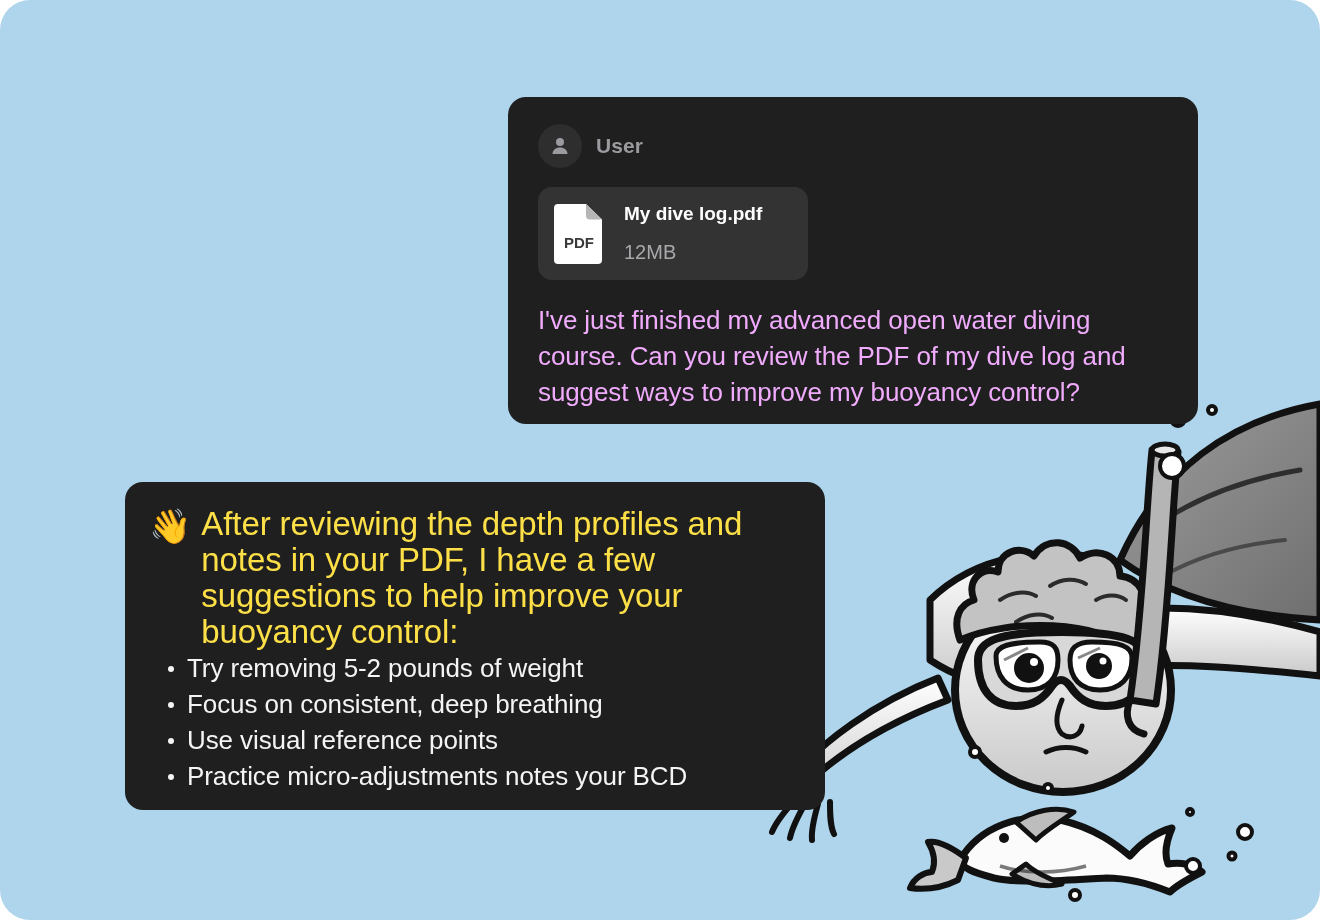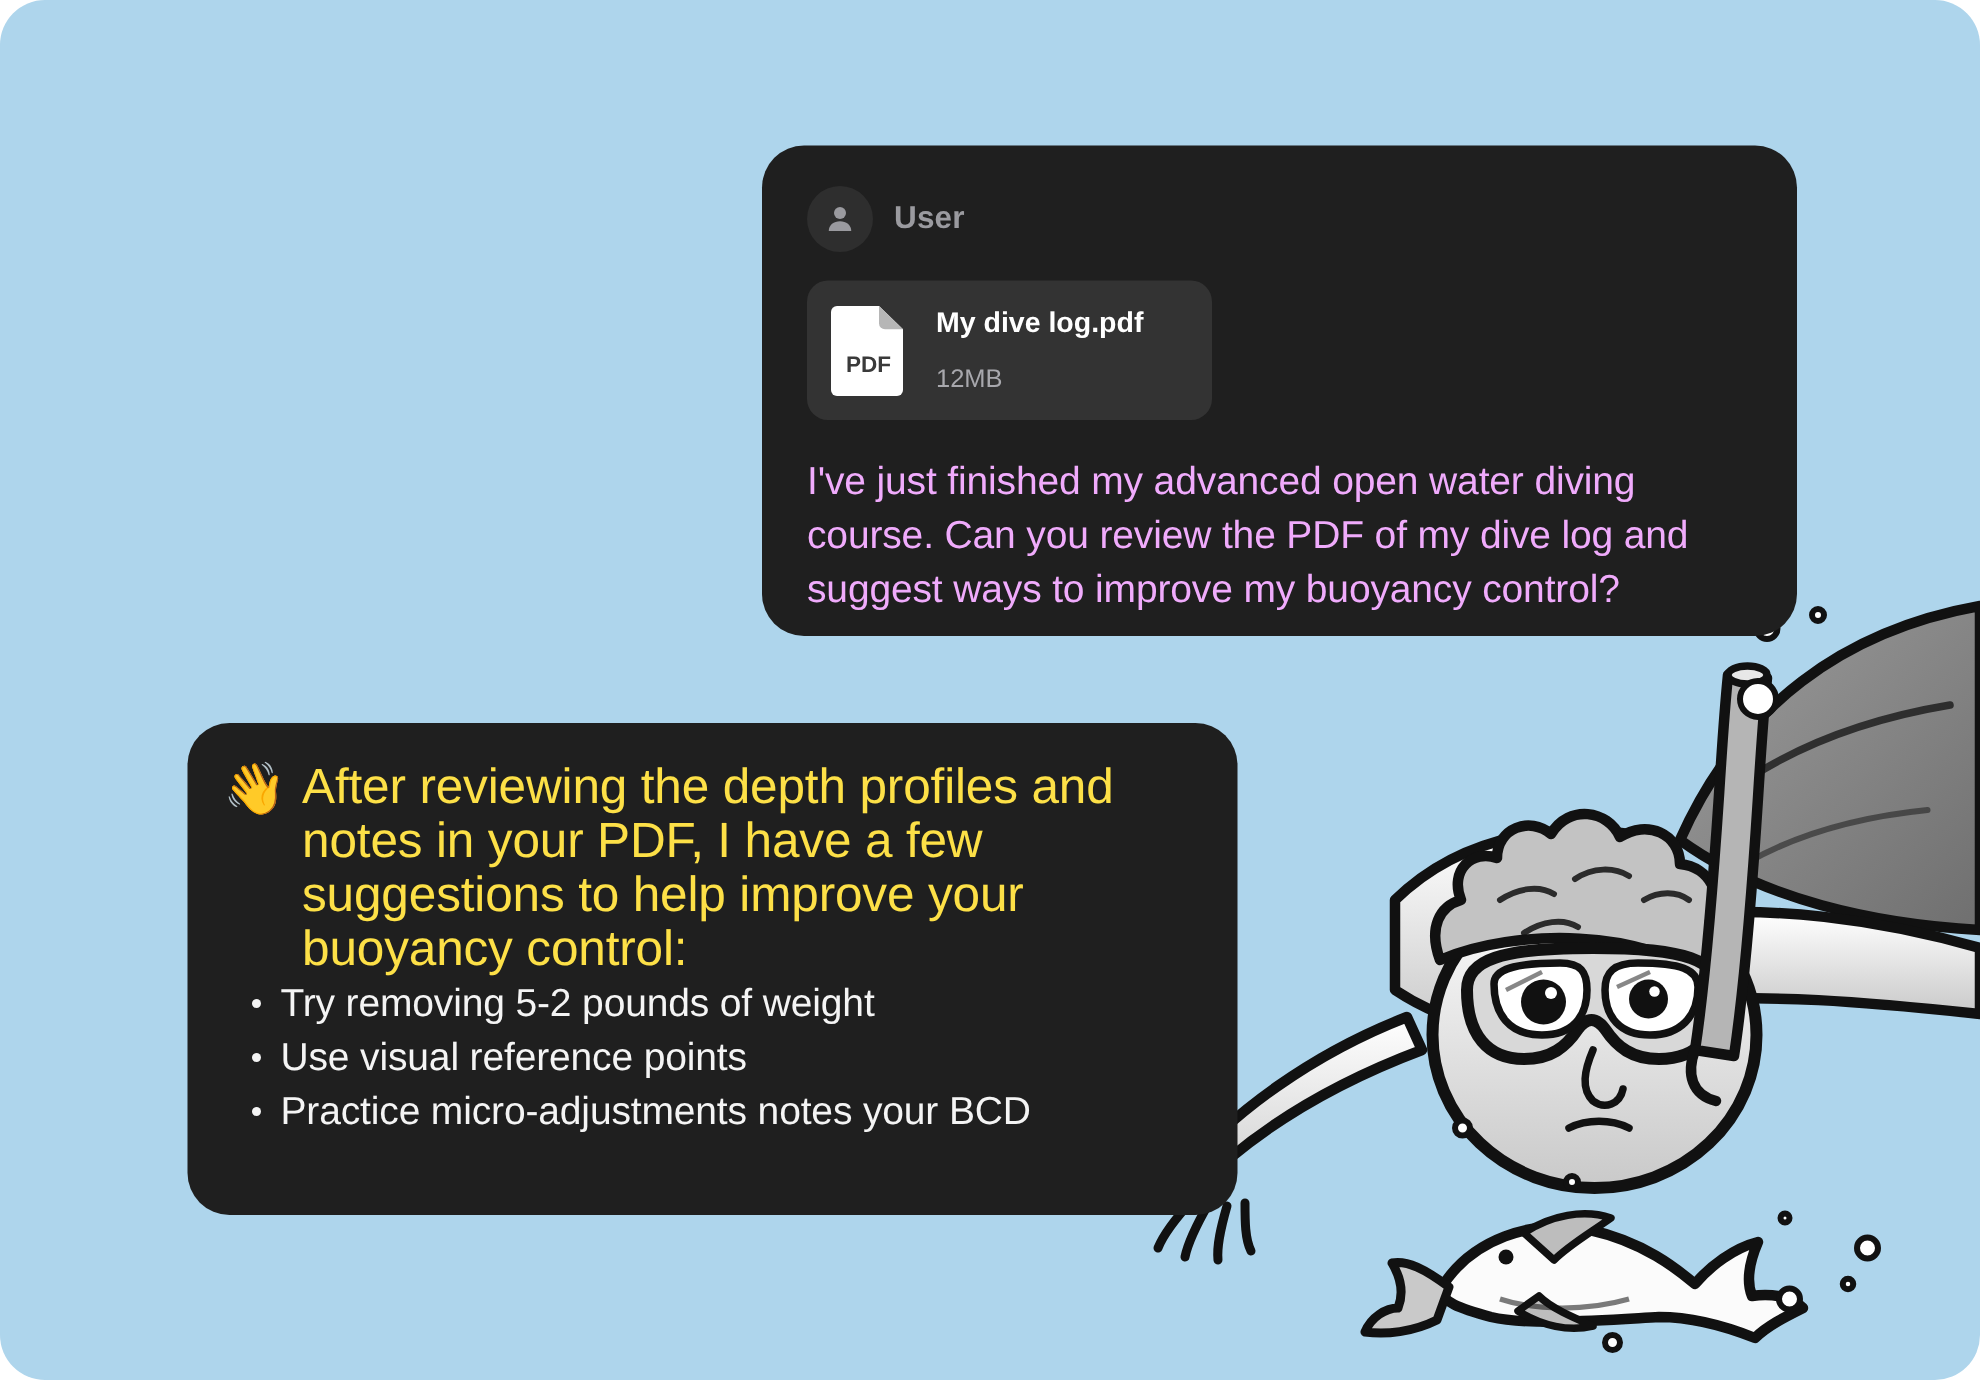--- a/index.html
+++ b/index.html
@@ -22,21 +22,21 @@
   #illustration {
     position: absolute;
     inset: 0;
     pointer-events: none;
   }
 
   
   .bubble {
     position: absolute;
     background: #1f1f1f;
-    border-radius: 28px;
+    border-radius: 18px;
     box-sizing: border-box;
   }
 
   #user-bubble {
     left: 508px;
     top: 97px;
     width: 690px;
     height: 327px;
     padding: 26px 30px 0 30px;
   }
@@ -86,21 +86,21 @@
     min-width: 0;
   }
   .attachment-name {
     color: #ffffff;
     font-size: 19px;
     font-weight: bold;
     white-space: nowrap;
   }
   .attachment-size {
     color: #a8a8ad;
-    font-size: 17px;
+    font-size: 20px;
   }
 
   .msg-text {
     margin-top: 22px;
     color: #f0abfc;
     font-size: 26px;
     line-height: 36px;
     letter-spacing: -0.1px;
   }
 
@@ -295,18 +295,19 @@
     <div class="msg-text">I've just finished my advanced open water diving course. Can you review the PDF of my dive log and suggest ways to improve my buoyancy control?</div>
   </div>
 
   <div class="bubble" id="assistant-bubble">
     <div class="assistant-body">
       <span class="wave-emoji">👋</span>
       <div class="assistant-text">After reviewing the depth profiles and notes in your PDF, I have a few suggestions to help improve your buoyancy control:</div>
     </div>
     <ul class="suggestions">
       <li>Try removing 5-2 pounds of weight</li>
+      <li>Focus on consistent, deep breathing</li>
       <li>Use visual reference points</li>
       <li>Practice micro-adjustments notes your BCD</li>
     </ul>
   </div>
 
 </div>
 
 </body></html>

